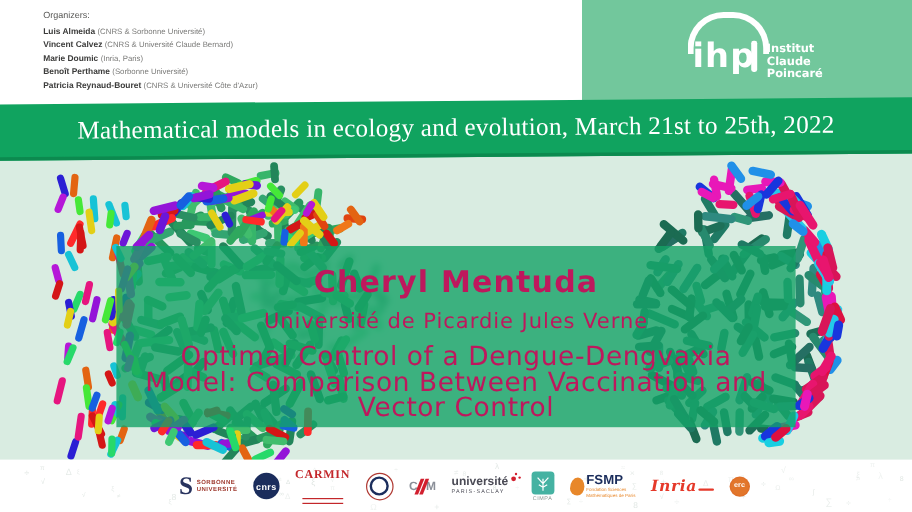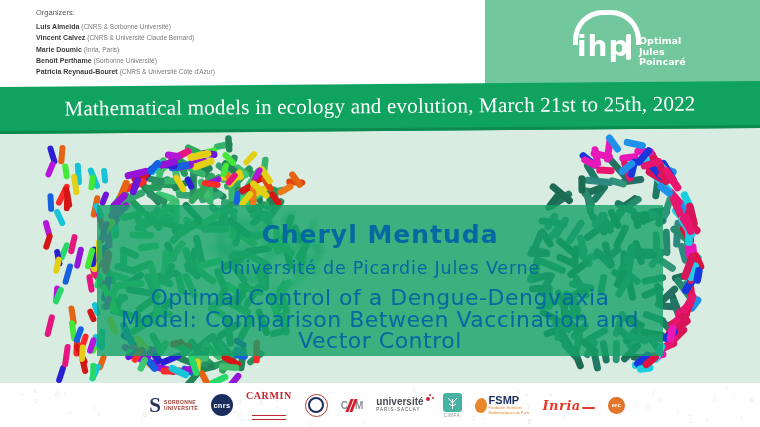--- a/index.html
+++ b/index.html
@@ -33,21 +33,21 @@
           display:flex;align-items:center;justify-content:center;z-index:5;}
   .banner-title{color:#ffffff;font-family:"Liberation Serif",serif;font-size:21px;
                 white-space:nowrap;letter-spacing:0.2px;}
 
   
   .art{position:absolute;left:0;top:0;width:760px;height:427px;z-index:1;}
 
   
   .band{position:absolute;left:97px;top:205px;width:566px;height:151px;
         background:rgba(20,163,102,0.8);z-index:2;
-        display:flex;flex-direction:column;align-items:center;text-align:center;color:#0369a1;
+        display:flex;flex-direction:column;align-items:center;text-align:center;color:#be185d;
         font-family:"DejaVu Sans",sans-serif;}
   .speaker-name{margin-top:15px;font-size:25px;font-weight:bold;letter-spacing:1px;}
   .speaker-aff{margin-top:9px;font-size:17.5px;letter-spacing:0.8px;}
   .talk-title{margin-top:9px;font-size:22px;letter-spacing:0.5px;line-height:21.5px;max-width:520px;}
 
   
   .footer{position:absolute;left:0;top:383px;width:760px;height:44px;background:#ffffff;z-index:4;}
   .watermark{position:absolute;inset:0;overflow:hidden;}
   .logos{position:absolute;left:0;top:0;width:760px;height:44px;padding-left:14px;
          display:flex;align-items:center;justify-content:center;gap:13px;box-sizing:border-box;}
@@ -724,22 +724,22 @@
       </div>
     </div>
   </div>
 
   <div class="top-green">
     <div class="ihp">
       <div class="ihp-arch"></div>
       <div class="ihp-bar"></div>
       <div class="ihp-acronym">ihp</div>
       <div class="ihp-text">
-        <div>Optimal</div>
-        <div>Jules</div>
+        <div>Institut</div>
+        <div>Claude</div>
         <div>Poincaré</div>
       </div>
     </div>
   </div>
 
   <div class="banner">
     <div class="banner-title">Mathematical models in ecology and evolution, March 21st to 25th, 2022</div>
   </div>
 
   <div class="band">

